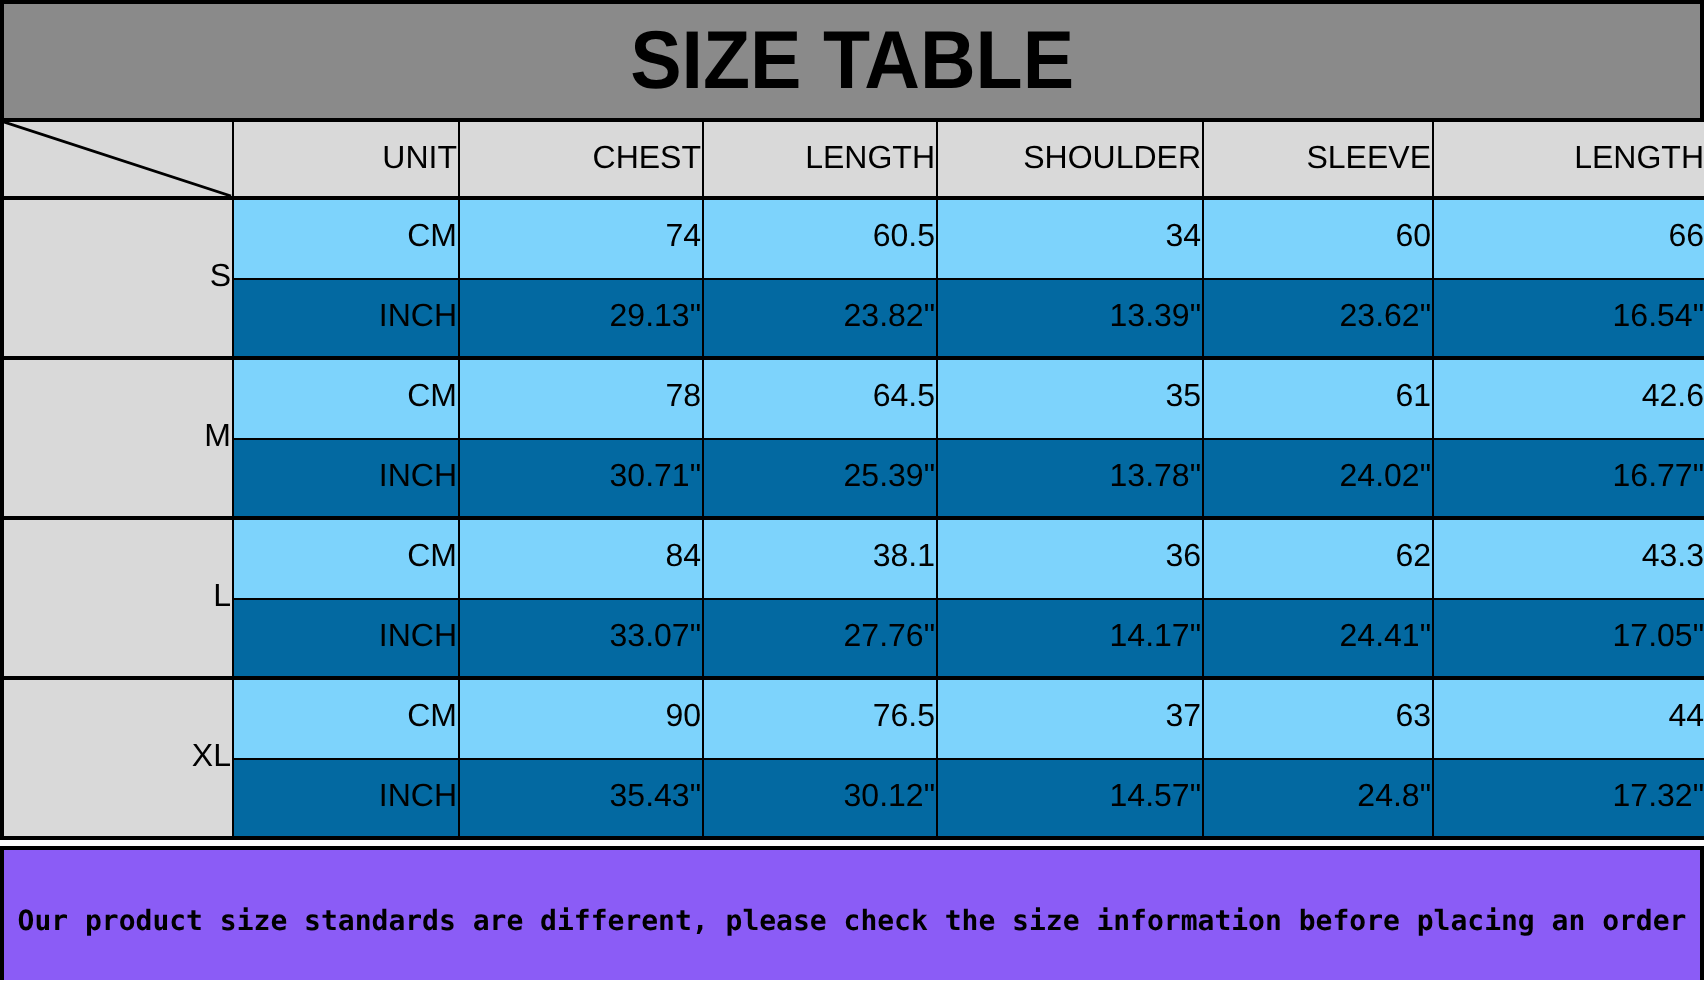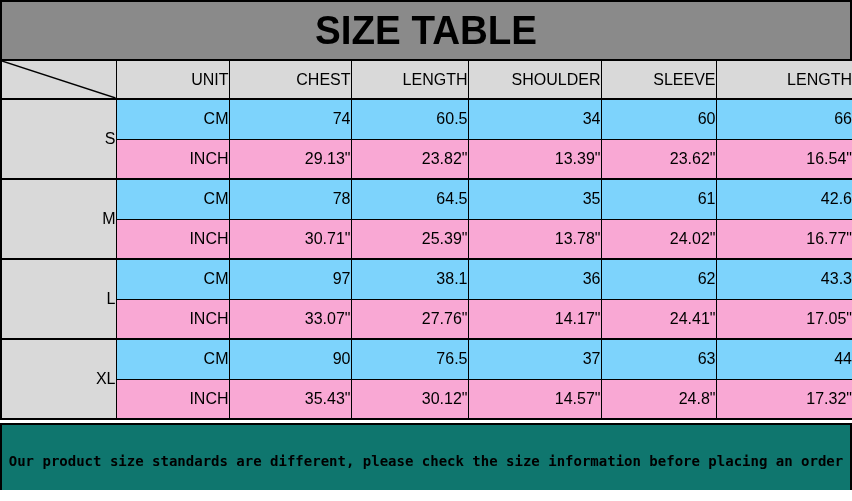--- a/index.html
+++ b/index.html
@@ -46,21 +46,21 @@
     overflow: hidden;
     white-space: nowrap;
   }
   tr.header-row th {
     background: #d9d9d9;
     height: 39px;
     border-bottom: 2px solid #000000;
     font-weight: 400;
   }
   tr.cm-row td { background: #7dd3fc; height: 40px; }
-  tr.inch-row td { background: #f9a8d4; height: 40px; }
+  tr.inch-row td { background: #0369a1; height: 40px; }
   tr.group-start td { border-top: 2px solid #000000; }
   td.size-cell {
     background: #d9d9d9 !important;
     font-size: 21px;
   }
   th.diag-cell {
     background: #ffffff;
     position: relative;
     padding: 0;
   }
@@ -72,21 +72,21 @@
   }
   th.diag-cell line {
     stroke: #000000;
     stroke-width: 1.4;
   }
   .note-box {
     width: 852px;
     height: 75px;
     margin-top: 3px;
     border: 2px solid #000000;
-    background: #0f766e;
+    background: #8b5cf6;
     display: flex;
     align-items: center;
     justify-content: center;
   }
   .note-box .note-text {
     font-family: "DejaVu Sans Mono", "Liberation Mono", monospace;
     font-weight: 700;
     font-size: 14px;
     white-space: nowrap;
   }
@@ -158,21 +158,21 @@
       <td>30.71"</td>
       <td>25.39"</td>
       <td>13.78"</td>
       <td>24.02"</td>
       <td>16.77"</td>
     </tr>
 
     <tr class="cm-row group-start">
       <td class="size-cell" rowspan="2">L</td>
       <td class="unit-cell">CM</td>
-      <td>97</td>
+      <td>84</td>
       <td>38.1</td>
       <td>36</td>
       <td>62</td>
       <td>43.3</td>
     </tr>
     <tr class="inch-row">
       <td class="unit-cell">INCH</td>
       <td>33.07"</td>
       <td>27.76"</td>
       <td>14.17"</td>

